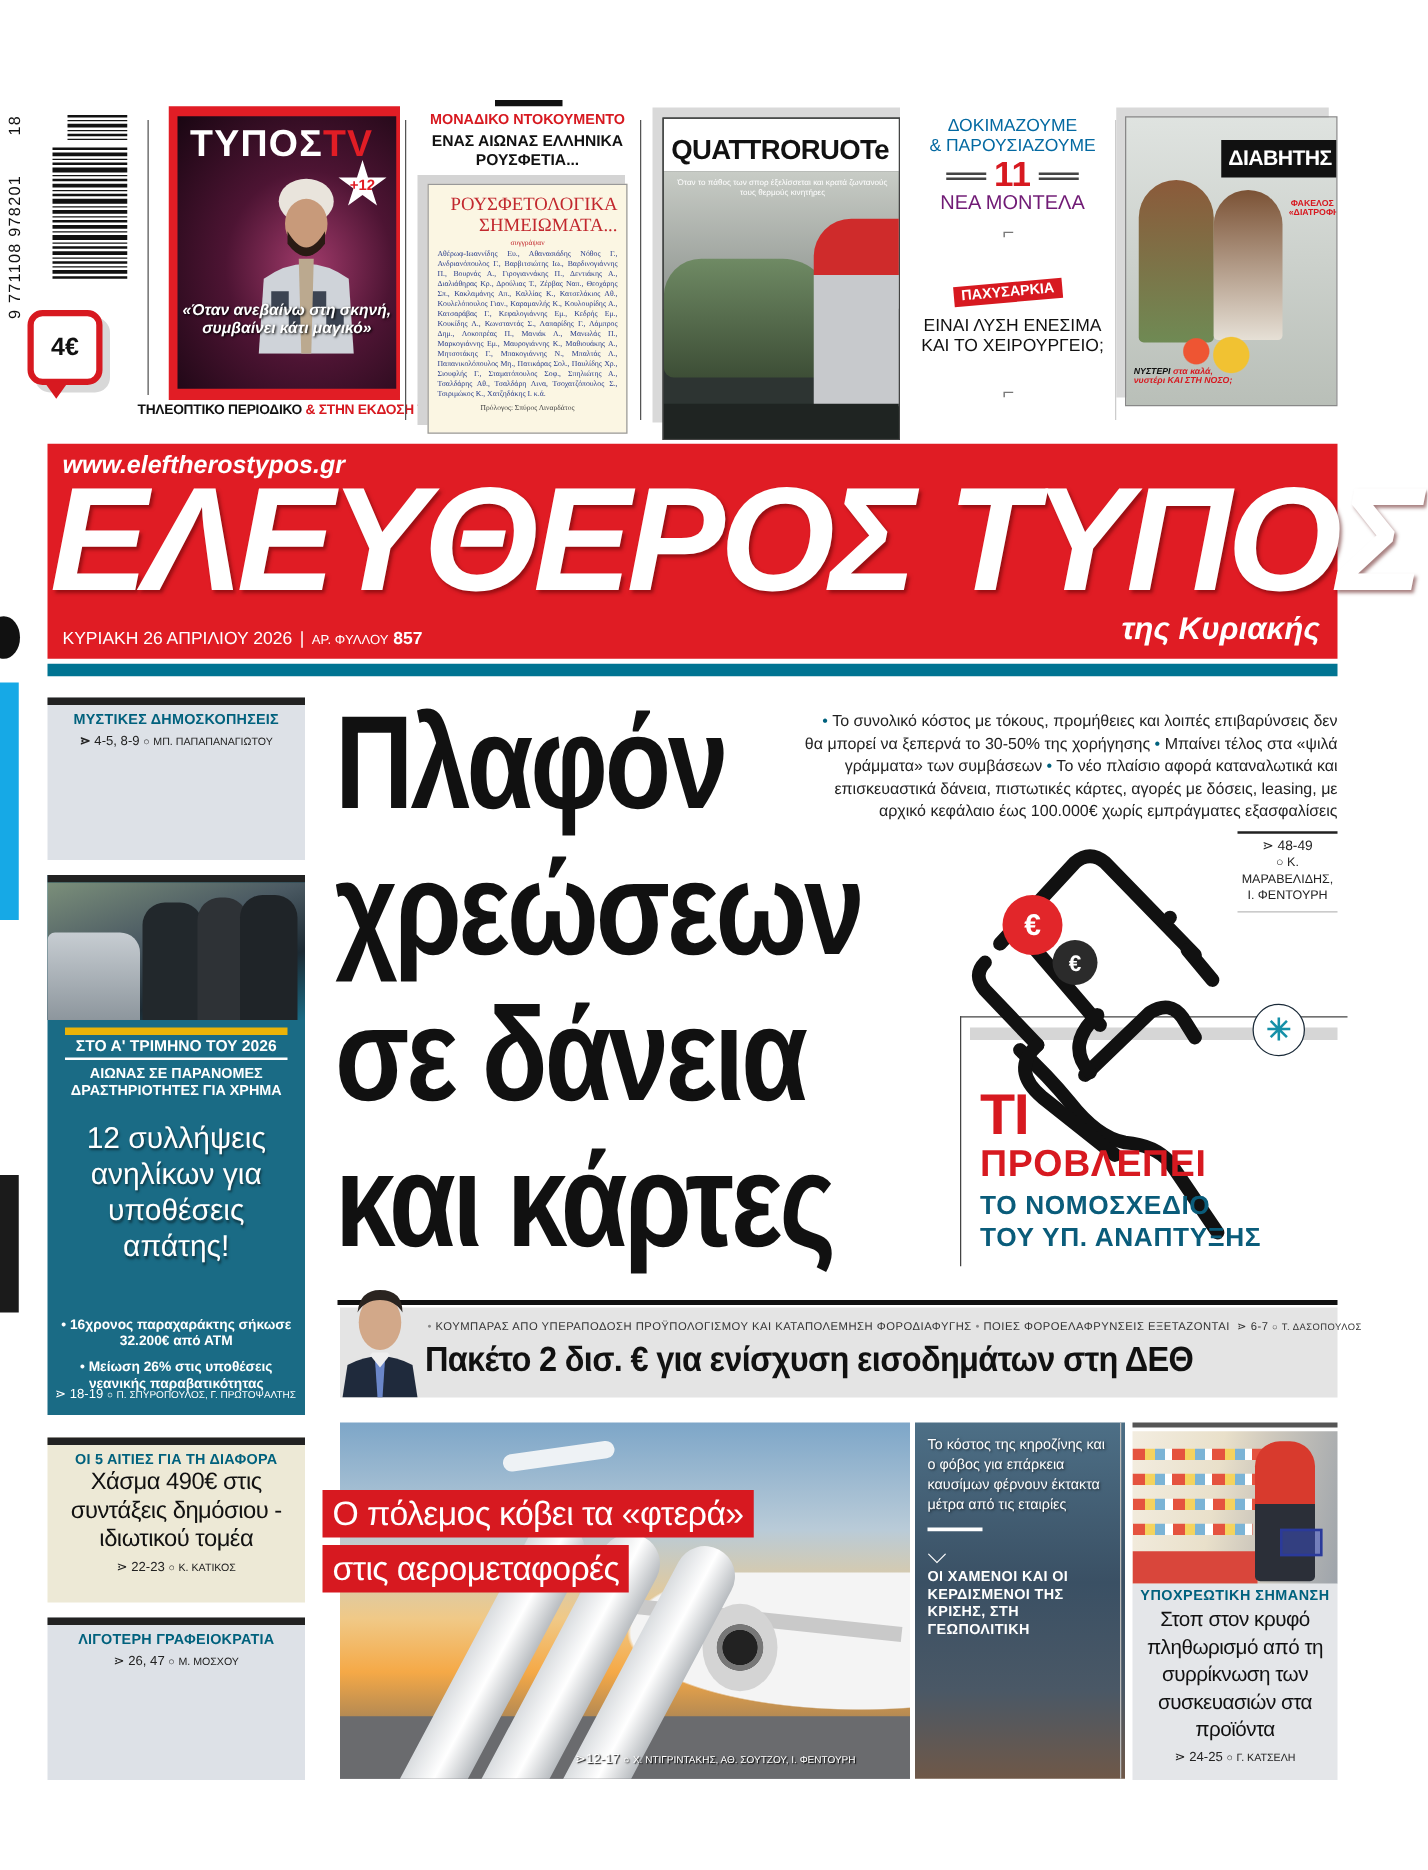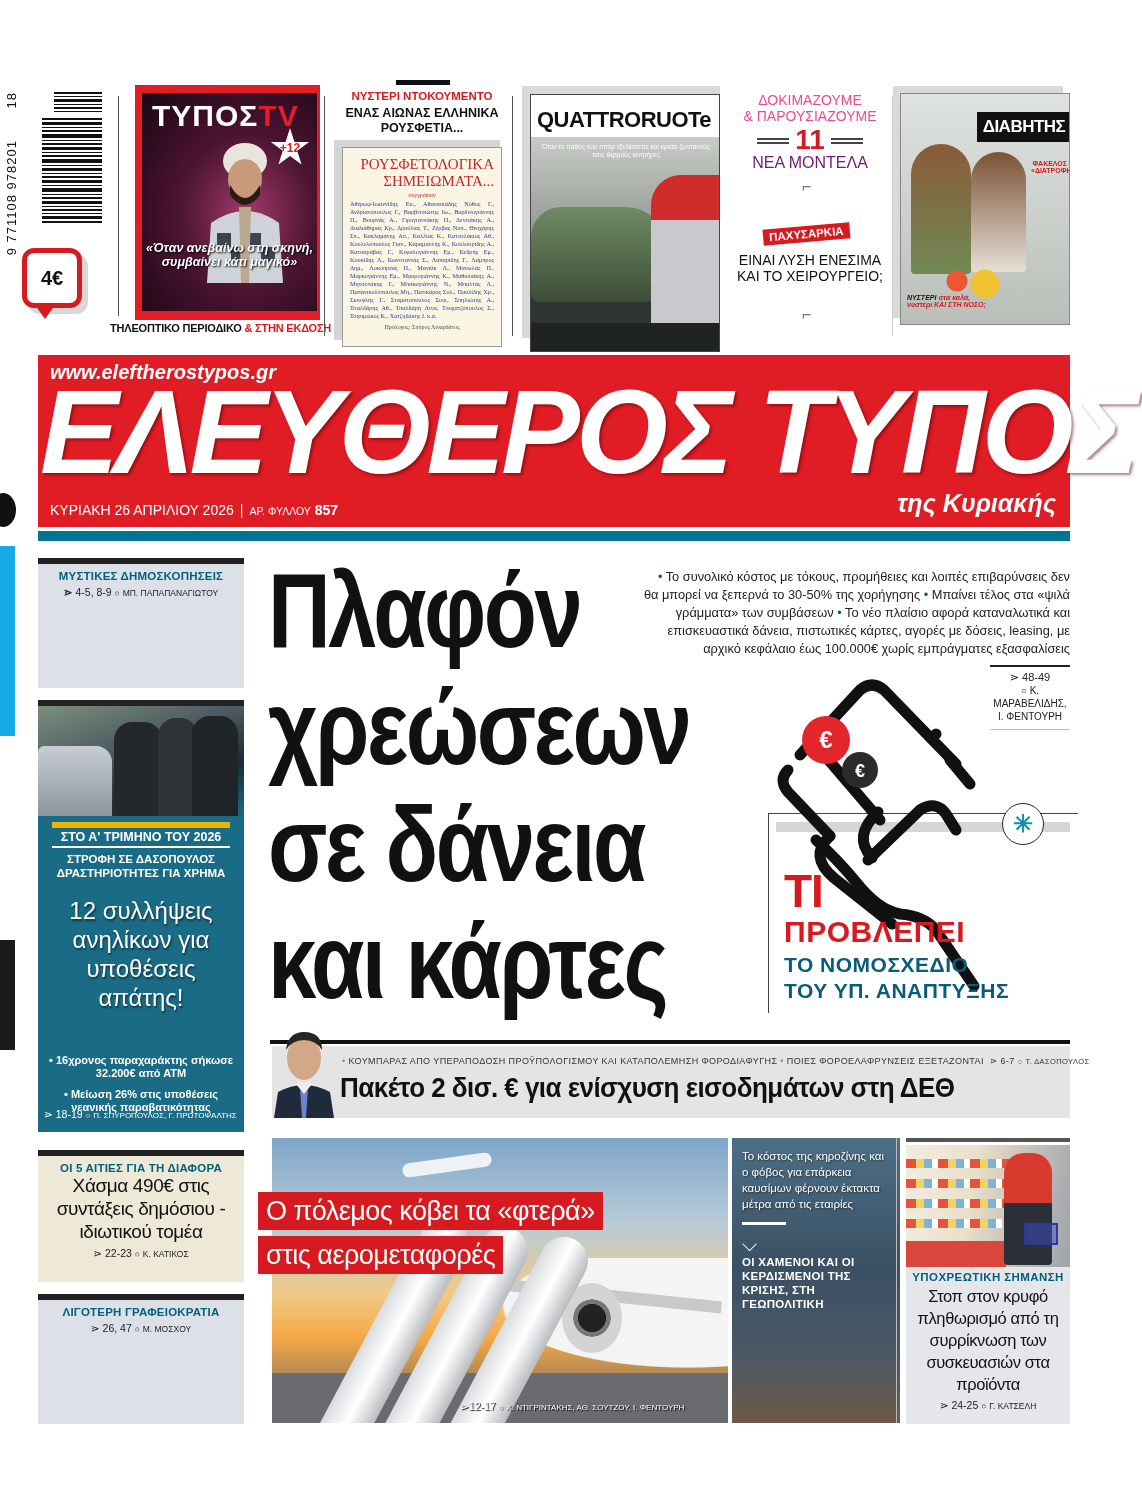--- a/index.html
+++ b/index.html
@@ -37,21 +37,21 @@
 
   .q-shadow { left: 522px; top: 86px; width: 198px; height: 252px; background: #d9d9d9; }
   .q-cover { left: 530px; top: 94px; width: 190px; height: 258px; background: #2d3432; border: 1px solid #444; overflow: hidden; }
   .q-top { left: 0; top: 0; width: 190px; height: 42px; background: #fff; }
   .q-logo { left: 6px; top: 12px; font-size: 22px; font-weight: bold; color: #111; letter-spacing: -0.5px; }
   .q-sky { left: 0; top: 42px; width: 190px; height: 110px; background: linear-gradient(#c8ccc6, #8c928d); }
   .q-car { left: 0px; top: 112px; width: 135px; height: 95px; background: linear-gradient(#6f8a64, #3d4e36); border-radius: 30px 40px 8px 8px; }
   .q-head { left: 6px; top: 48px; width: 178px; color:#fff; font-size: 6.5px; text-align:center; line-height: 8px; }
   .q-bottom { left: 0; top: 228px; width: 190px; height: 30px; background: #1f2422; }
 
-  .car-text1 { left: 735px; top: 92px; width: 150px; text-align: center; font-size: 14px; line-height: 16px; color: #ec4899; }
+  .car-text1 { left: 735px; top: 92px; width: 150px; text-align: center; font-size: 14px; line-height: 16px; color: #0369a1; }
   .car-num { left: 735px; top: 126px; width: 150px; text-align: center; font-size: 28px; font-weight: bold; color: #d71920; line-height: 28px; }
   .car-num-lines { left: 757px; top: 138px; width: 106px; height: 6px; border-top: 2px solid #444; border-bottom: 2px solid #444; }
   .car-text2 { left: 735px; top: 154px; width: 150px; text-align: center; font-size: 16px; font-weight: normal; color: #701a75; }
   .pill { left: 763px; top: 226px; background: #d71920; color: #fff; font-weight: bold; font-size: 11.5px; padding: 2px 6px; transform: rotate(-5deg); }
   .obesity-text { left: 735px; top: 252px; width: 150px; text-align: center; font-size: 14px; line-height: 16px; color: #111; }
 
   .d-shadow { left: 893px; top: 86px; width: 170px; height: 232px; background: #d9d9d9; }
   .d-cover { left: 900px; top: 93px; width: 170px; height: 232px; background: linear-gradient(#dfe3e0, #b9bfb8); border: 1px solid #888; overflow:hidden;}
   .d-logo { left: 76px; top: 18px; width: 94px; height: 30px; background: #111; color:#fff; font-size: 17px; font-weight:bold; display:flex; align-items:center; justify-content:center; letter-spacing: -0.5px; }
   .d-person1 { left: 10px; top: 50px; width: 60px; height: 130px; background: linear-gradient(#8b5a3a, #6f8a54); border-radius: 30px 30px 4px 4px; }
@@ -216,21 +216,21 @@
     <path d="M42 74 L54 74 L52 150 L44 150Z" fill="#bba98f"></path>
   </svg>
   <div class="abs tv-star">+12</div>
   <div class="abs tv-quote">«Όταν ανεβαίνω στη σκηνή, συμβαίνει κάτι μαγικό»</div>
 </div>
 <div class="abs tv-caption cond"><span>ΤΗΛΕΟΠΤΙΚΟ ΠΕΡΙΟΔΙΚΟ</span> <span class="red">&amp; ΣΤΗΝ ΕΚΔΟΣΗ ΤΩΝ 2€</span></div>
 
 <div class="abs vsep" style="left:324px;top:96px;height:240px;"></div>
 
 <div class="abs doc-bar"></div>
-<div class="abs doc-kicker">ΝΥΣΤΕΡΙ ΝΤΟΚΟΥΜΕΝΤΟ</div>
+<div class="abs doc-kicker">ΜΟΝΑΔΙΚΟ ΝΤΟΚΟΥΜΕΝΤΟ</div>
 <div class="abs doc-title">ΕΝΑΣ ΑΙΩΝΑΣ ΕΛΛΗΝΙΚΑ ΡΟΥΣΦΕΤΙΑ...</div>
 <div class="abs doc-card-shadow"></div>
 <div class="abs doc-card">
   <div class="doc-card-title">ΡΟΥΣΦΕΤΟΛΟΓΙΚΑ</div>
   <div class="doc-card-title">ΣΗΜΕΙΩΜΑΤΑ...</div>
   <div class="doc-card-sub">συγγράψαν</div>
   <div class="doc-card-names">Αθέρωφ-Ιωαννίδης Ευ., Αθανασιάδης Νόθος Γ., Ανδριανόπουλος Γ., Βαρβιτσιώτης Ιω., Βαρδινογιάννης Π., Βουρνάς Α., Γιρογιαννάκης Π., Δεντιάκης Α., Διαλιάθηρας Κρ., Δρούλιας Τ., Ζέρβας Ναπ., Θεοχάρης Σπ., Κακλαμάνης Απ., Καλλίας Κ., Κατσελάκιος Αθ., Κουλελόπουλος Γιαν., Καραμανλής Κ., Κουλουρίδης Α., Κατσαράβας Γ., Κεφαλογιάννης Εμ., Κεδρής Εμ., Κουκίδης Λ., Κωνσταντάς Σ., Λαπαρίδης Γ., Λάμπρος Δημ., Λοκοπρέας Π., Μανιάκ Λ., Μανωλάς Π., Μαρκογιάννης Εμ., Μαυρογιάννης Κ., Μαθιουάκης Α., Μητσοτάκης Γ., Μπακογιάννης Ν., Μπαλτάς Λ., Παπανικολόπουλος Μη., Πατικάρας Σολ., Παυλίδης Χρ., Σιουφλής Γ., Σταματόπουλος Σοφ., Σπηλιώτης Α., Τσαλδάρης Αθ., Τσαλδάρη Λινα, Τσοχατζόπουλος Σ., Τσιριμώκος Κ., Χατζηδάκης Ι. κ.ά.</div>
   <div class="doc-card-foot">Πρόλογος: Σπύρος Λιναρδάτος</div>
 </div>
 
@@ -295,21 +295,21 @@
 
 <div class="abs lcol b2">
   <div class="topbar"></div>
   <div class="abs b2-photo">
     <div class="abs b2-car"></div>
     <div class="abs b2-fig1"></div>
     <div class="abs b2-fig2"></div>
     <div class="abs b2-fig3"></div>
   </div>
   <div class="abs b2-kicker-box">ΣΤΟ Α' ΤΡΙΜΗΝΟ ΤΟΥ 2026</div>
-  <div class="abs b2-sub cond">ΣΤΡΟΦΗ ΣΕ ΔΑΣΟΠΟΥΛΟΣ ΔΡΑΣΤΗΡΙΟΤΗΤΕΣ ΓΙΑ ΧΡΗΜΑ</div>
+  <div class="abs b2-sub cond">ΑΙΩΝΑΣ ΣΕ ΠΑΡΑΝΟΜΕΣ ΔΡΑΣΤΗΡΙΟΤΗΤΕΣ ΓΙΑ ΧΡΗΜΑ</div>
   <div class="abs b2-head cond">12 συλλήψεις ανηλίκων για υποθέσεις απάτης!</div>
   <div class="abs b2-bul" style="top:322px;">• 16χρονος παραχαράκτης σήκωσε 32.200€ από ΑΤΜ</div>
   <div class="abs b2-bul" style="top:356px;text-align:center;">• Μείωση 26% στις υποθέσεις νεανικής παραβατικότητας</div>
   <div class="abs b2-ref"><span>⋗</span> <span>18-19</span> <span class="auth">○</span> <span class="auth">Π. ΣΠΥΡΟΠΟΥΛΟΣ, Γ. ΠΡΩΤΟΨΑΛΤΗΣ</span></div>
 </div>
 
 <div class="abs lcol b3">
   <div class="topbar"></div>
   <div class="box">
     <div class="kicker teal">ΟΙ 5 ΑΙΤΙΕΣ ΓΙΑ ΤΗ ΔΙΑΦΟΡΑ</div>

